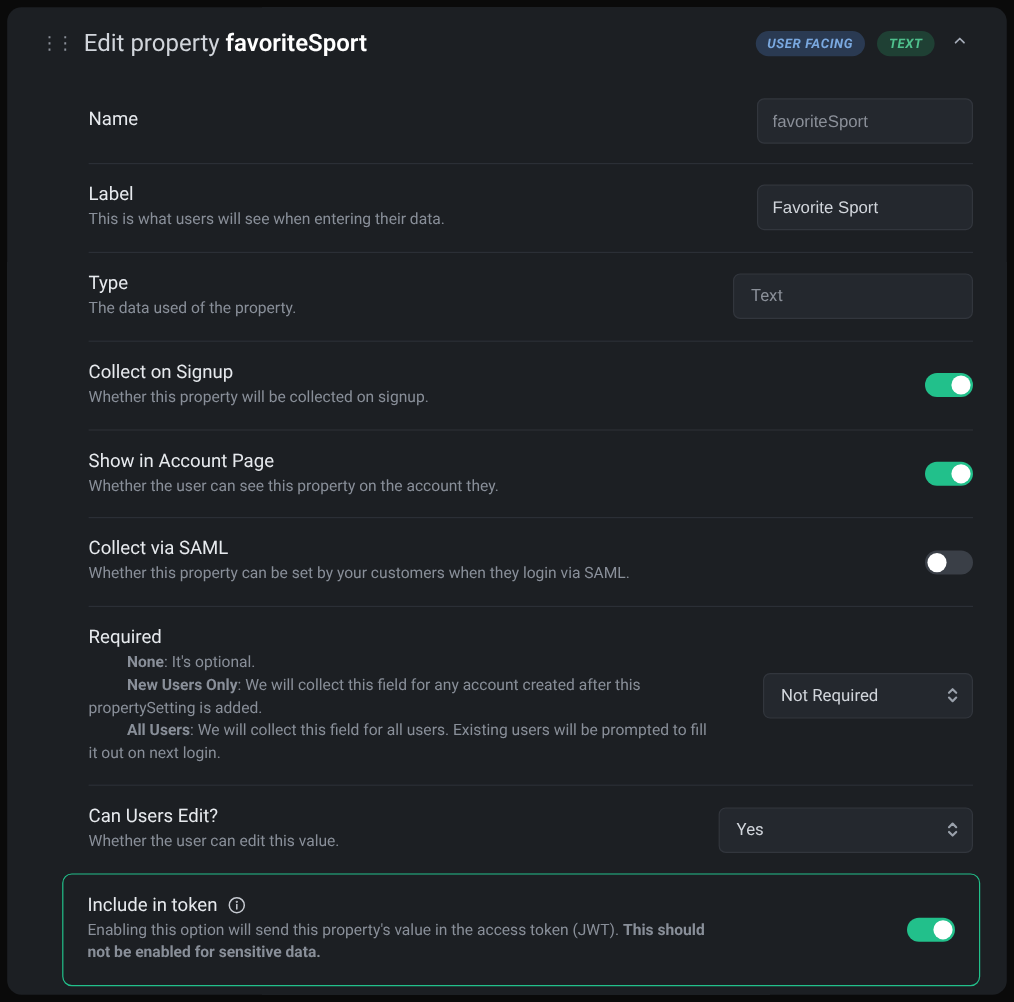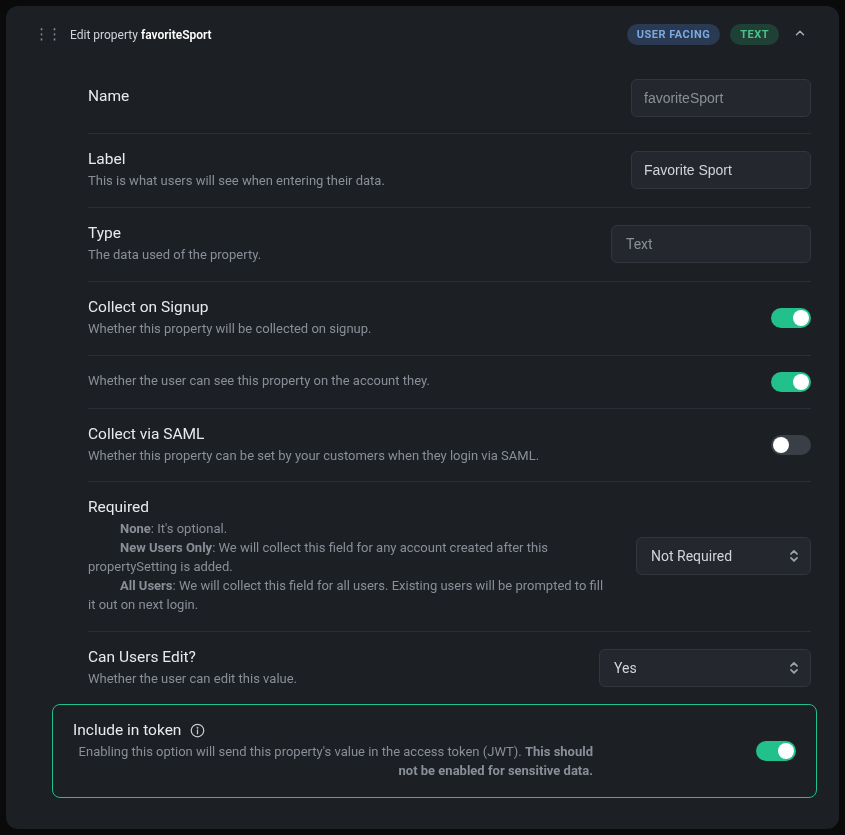--- a/index.html
+++ b/index.html
@@ -27,60 +27,59 @@
     margin-bottom: 18px;
   }
   .drag-handle {
     color: #8a8f98;
     font-size: 15px;
     line-height: 1;
     letter-spacing: -2px;
     cursor: grab;
   }
   .title {
-    font-size: 12px;
+    font-size: 20px;
     color: #d1d5db;
     font-weight: 400;
     flex: 1;
   }
   .title strong { color: #fff; font-weight: 600; }
   .badge {
     font-size: 11px;
     font-weight: 700;
     letter-spacing: 0.5px;
     padding: 4px 10px;
     border-radius: 999px;
     display: inline-block;
+    font-style: italic;
   }
   .badge-user { background: #2a3a52; color: #7aa9e0; }
   .badge-text { background: #1f4034; color: #4fc08d; }
   .chevron-up {
     color: #a5acb8;
     cursor: pointer;
     padding: 2px 4px;
   }
   .rows { padding-left: 40px; }
   .row {
     display: flex;
     align-items: center;
     justify-content: space-between;
     padding: 16px 0;
     border-bottom: 1px solid #2b2f36;
     gap: 20px;
-    margin-left: 14px;
   }
   .row:last-child { border-bottom: none; }
   .row.highlight {
     margin-left: -22px;
     margin-right: -6px;
     padding: 16px 20px;
     border: 1.5px solid #22c08b;
     border-radius: 8px;
     border-bottom: 1.5px solid #22c08b;
-    text-align: right;
   }
   .row.danger { padding-top: 22px; }
   .row-left { flex: 1; min-width: 0; }
   .row-title {
     font-size: 15.5px;
     color: #e7eaee;
     margin-bottom: 4px;
     display: flex;
     align-items: center;
     gap: 8px;
@@ -215,20 +214,21 @@
       </div>
       <div class="row-right">
         <div class="toggle on">
             <div class="knob"></div>
           </div>
       </div>
     </div>
 
     <div class="row">
       <div class="row-left">
+        <div class="row-title">Show in Account Page</div>
         <div class="row-desc">Whether the user can see this property on the account they.</div>
       </div>
       <div class="row-right">
         <div class="toggle on">
             <div class="knob"></div>
           </div>
       </div>
     </div>
 
     <div class="row">

